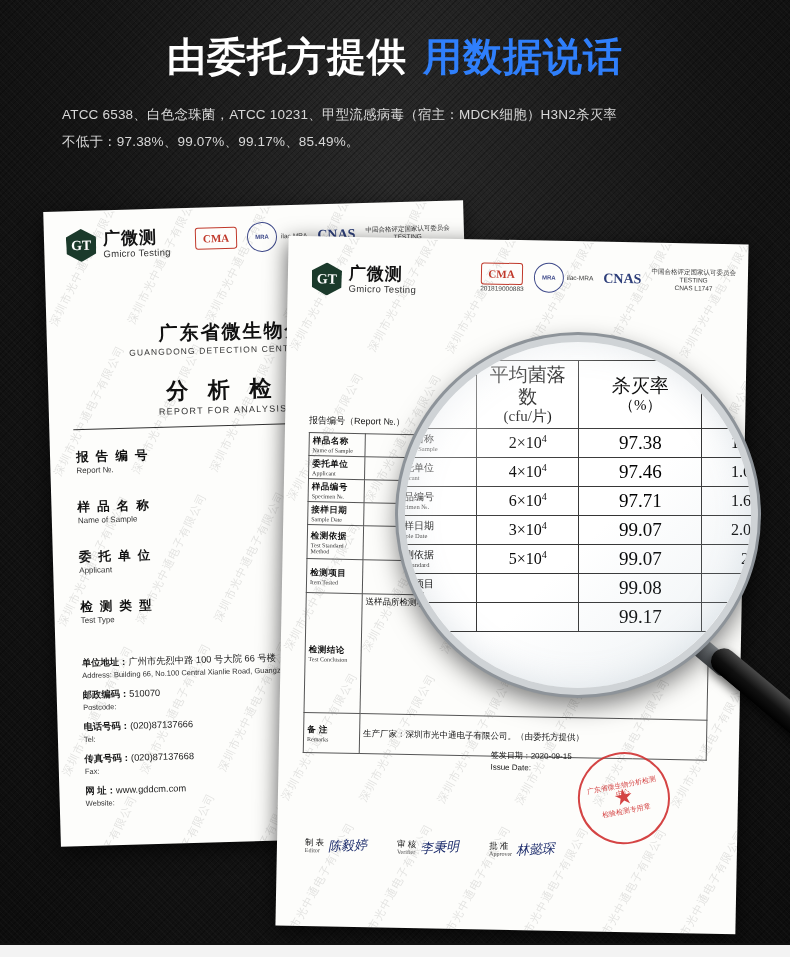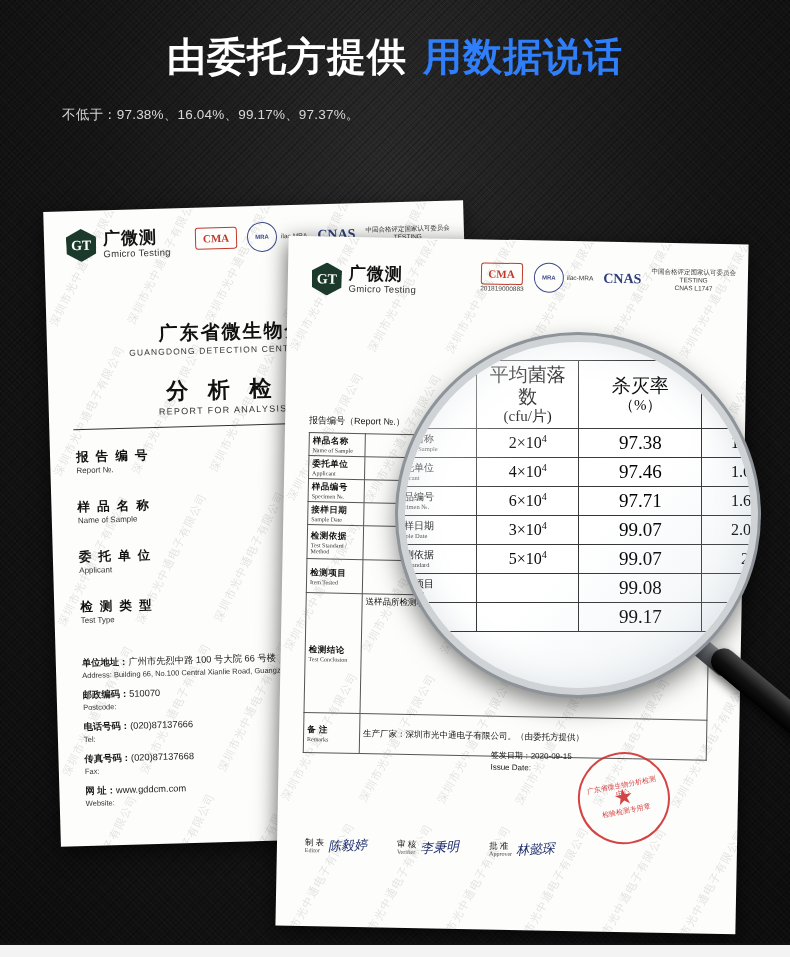--- a/index.html
+++ b/index.html
@@ -177,21 +177,22 @@
 </head>
 <body>
 
 <div class="bg"></div>
 
 <div class="header">
   <div class="headline">
     <span class="white">由委托方提供</span><span class="blue">用数据说话</span>
   </div>
   <div class="subtext">
-    <div>不低于：97.38%、16.04%、99.17%、97.37%。</div>
+    <div>ATCC 6538、白色念珠菌，ATCC 10231、甲型流感病毒（宿主：MDCK细胞）H3N2杀灭率</div>
+    <div>不低于：97.38%、99.07%、99.17%、85.49%。</div>
   </div>
 </div>
 
 <div class="paper paper-back">
   <div class="watermark" id="wm-back">
       <div class="wm-line" style="left: 0px; top: 110px;">深圳市光中通电子有限公司</div>
       <div class="wm-line" style="left: 0px; top: 260px;">深圳市光中通电子有限公司</div>
       <div class="wm-line" style="left: 0px; top: 410px;">深圳市光中通电子有限公司</div>
       <div class="wm-line" style="left: 0px; top: 560px;">深圳市光中通电子有限公司</div>
       <div class="wm-line" style="left: 0px; top: 710px;">深圳市光中通电子有限公司</div>

